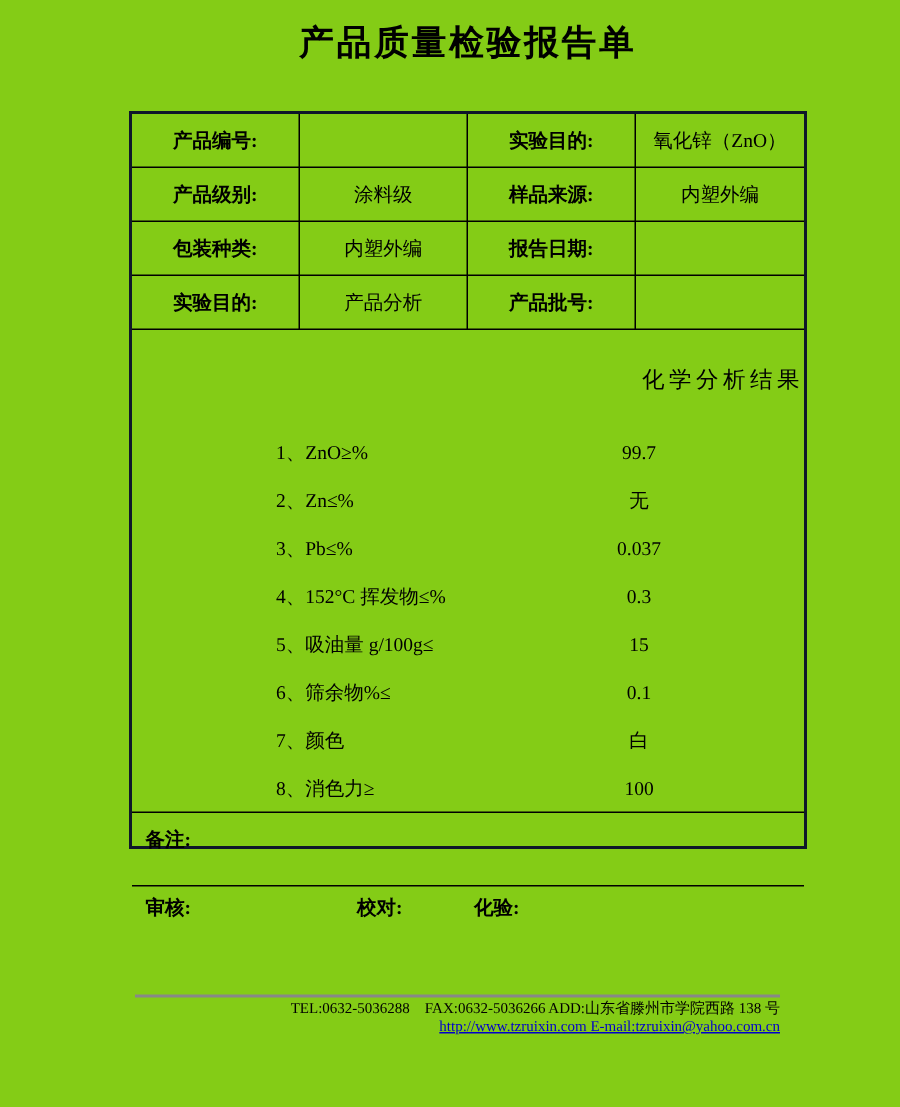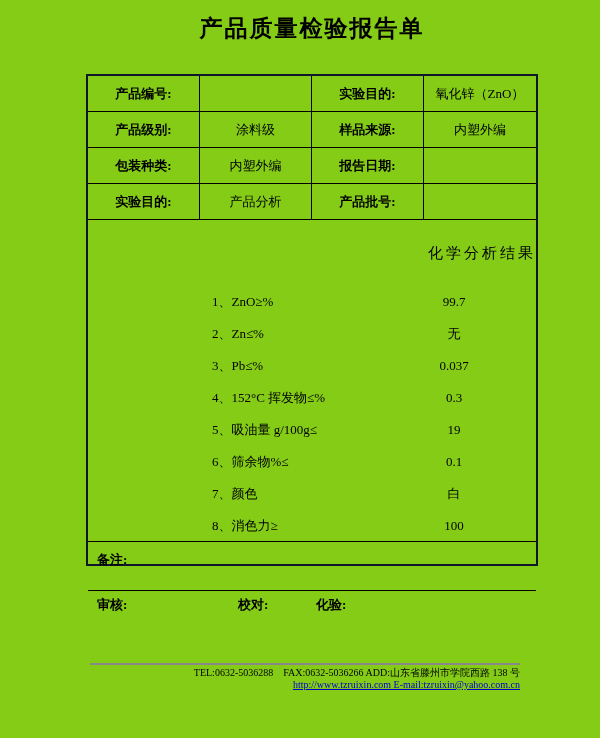--- a/index.html
+++ b/index.html
@@ -58,21 +58,20 @@
     padding-top: 24px;
     text-align: right;
     font-size: 15px;
     letter-spacing: 3px;
   }
   .items {
     position: absolute;
     top: 66px;
     left: 0;
     right: 15px;
-    margin-left: 28px;
   }
   .item { position: relative; height: 32px; font-size: 13px; }
   .item-label {
     position: absolute;
     left: 96px;
     top: 50%;
     transform: translateY(-50%);
     white-space: pre;
   }
   .item-value {
@@ -162,21 +161,21 @@
         <div class="item">
           <span class="item-label">3、Pb≤%</span>
           <span class="item-value">0.037</span>
         </div>
         <div class="item">
           <span class="item-label">4、152°C 挥发物≤%</span>
           <span class="item-value">0.3</span>
         </div>
         <div class="item">
           <span class="item-label">5、吸油量 g/100g≤</span>
-          <span class="item-value">19</span>
+          <span class="item-value">15</span>
         </div>
         <div class="item">
           <span class="item-label">6、筛余物%≤</span>
           <span class="item-value">0.1</span>
         </div>
         <div class="item">
           <span class="item-label">7、颜色</span>
           <span class="item-value">白</span>
         </div>
         <div class="item">

